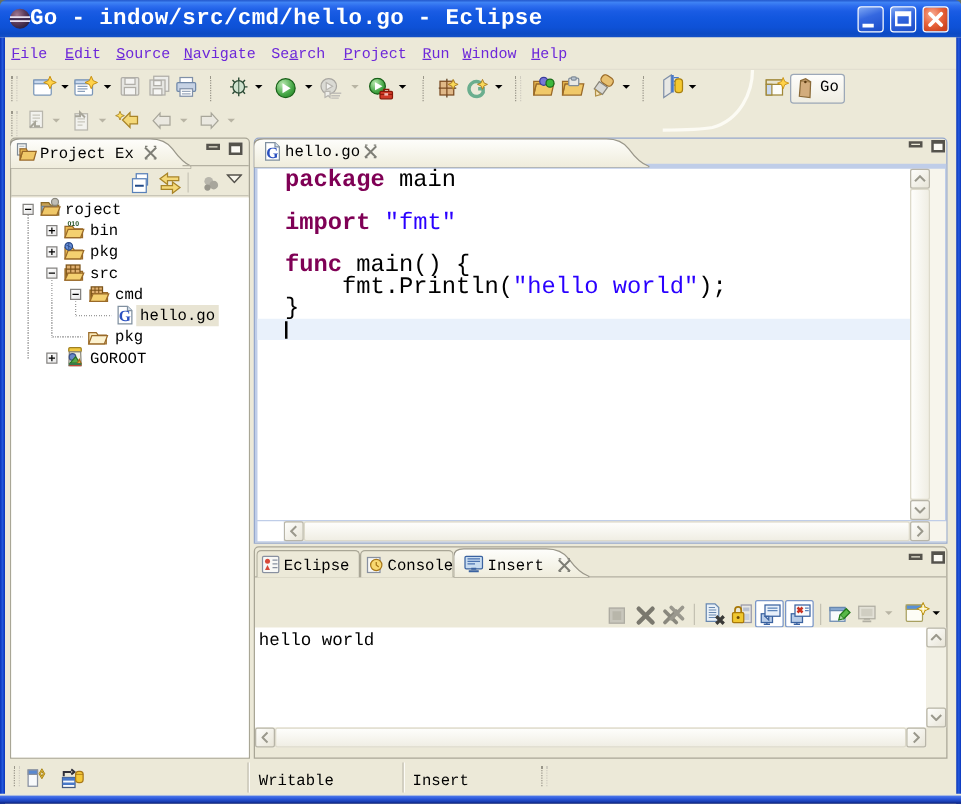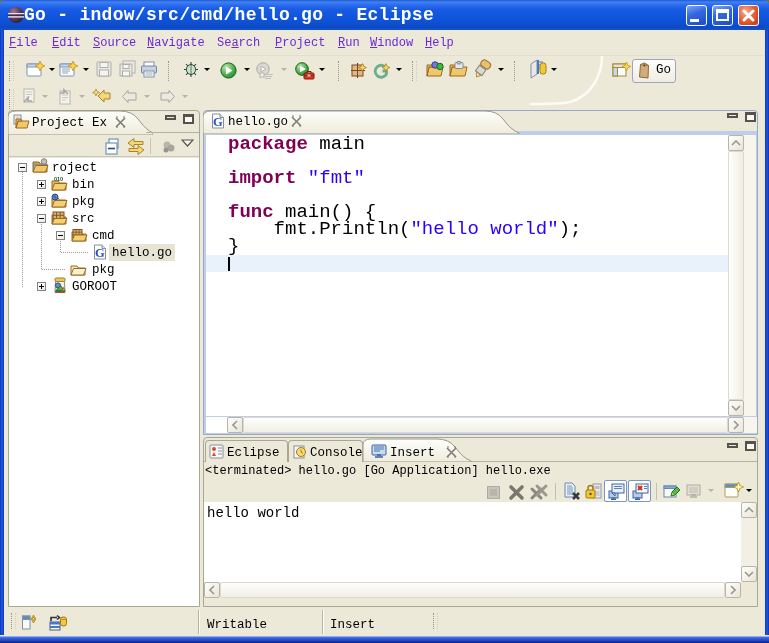--- a/index.html
+++ b/index.html
@@ -463,21 +463,20 @@
    <path d="M3 3 h10 M3 5 h10 M3 7 h6" stroke="#4A72B0" stroke-width="1"></path>
    <path d="M6 11 h4 M4 13 h8" stroke="#3A62A0" stroke-width="1.5"></path>
  </svg>
  <div class="a tabtxt" style="left:390px;top:446px">Insert</div>
  <svg class="a" style="left:445px;top:446px" width="13" height="13" viewBox="0 0 13 13">
       <path d="M2 2 L11 11 M11 2 L2 11" stroke="#7E7E76" stroke-width="1.6"></path>
       <path d="M2 1 h2 M9 1 h2 M2 11 h2 M9 11 h2" stroke="#7E7E76" stroke-width="1"></path>
     </svg>
  <div class="a" style="left:727px;top:443px;width:11px;height:5px;border:2px solid #55534C;box-sizing:border-box"></div>
  <div class="a" style="left:745px;top:441px;width:11px;height:10px;border:2px solid #55534C;border-top:3px solid #55534C;box-sizing:border-box;background:#FBFAF4"></div>
- <div class="a" style="left:205px;top:464px;font-size:12px;white-space:pre">&lt;terminated&gt; hello.go [Go Application] hello.exe</div>
 
  <div class="a" id="ctoolbar">
   <div class="a" style="left:487px;top:486px;width:13px;height:13px;background:#C8C6BC;border:1px solid #AEaCA2;box-sizing:border-box">
         <div class="a" style="left:2px;top:2px;width:7px;height:7px;background:#B8B6AA"></div>
       </div>
   <svg class="a" style="left:508px;top:484px" width="17" height="17" viewBox="0 0 17 17">
         <path d="M3 3 L14 14 M14 3 L3 14" stroke="#7A786E" stroke-width="3.6" stroke-linecap="round"></path>
       </svg>
   <svg class="a" style="left:529px;top:483px" width="20" height="19" viewBox="0 0 20 19">
         <path d="M3 6 L12 15 M12 6 L3 15" stroke="#8A887E" stroke-width="3" stroke-linecap="round"></path>

